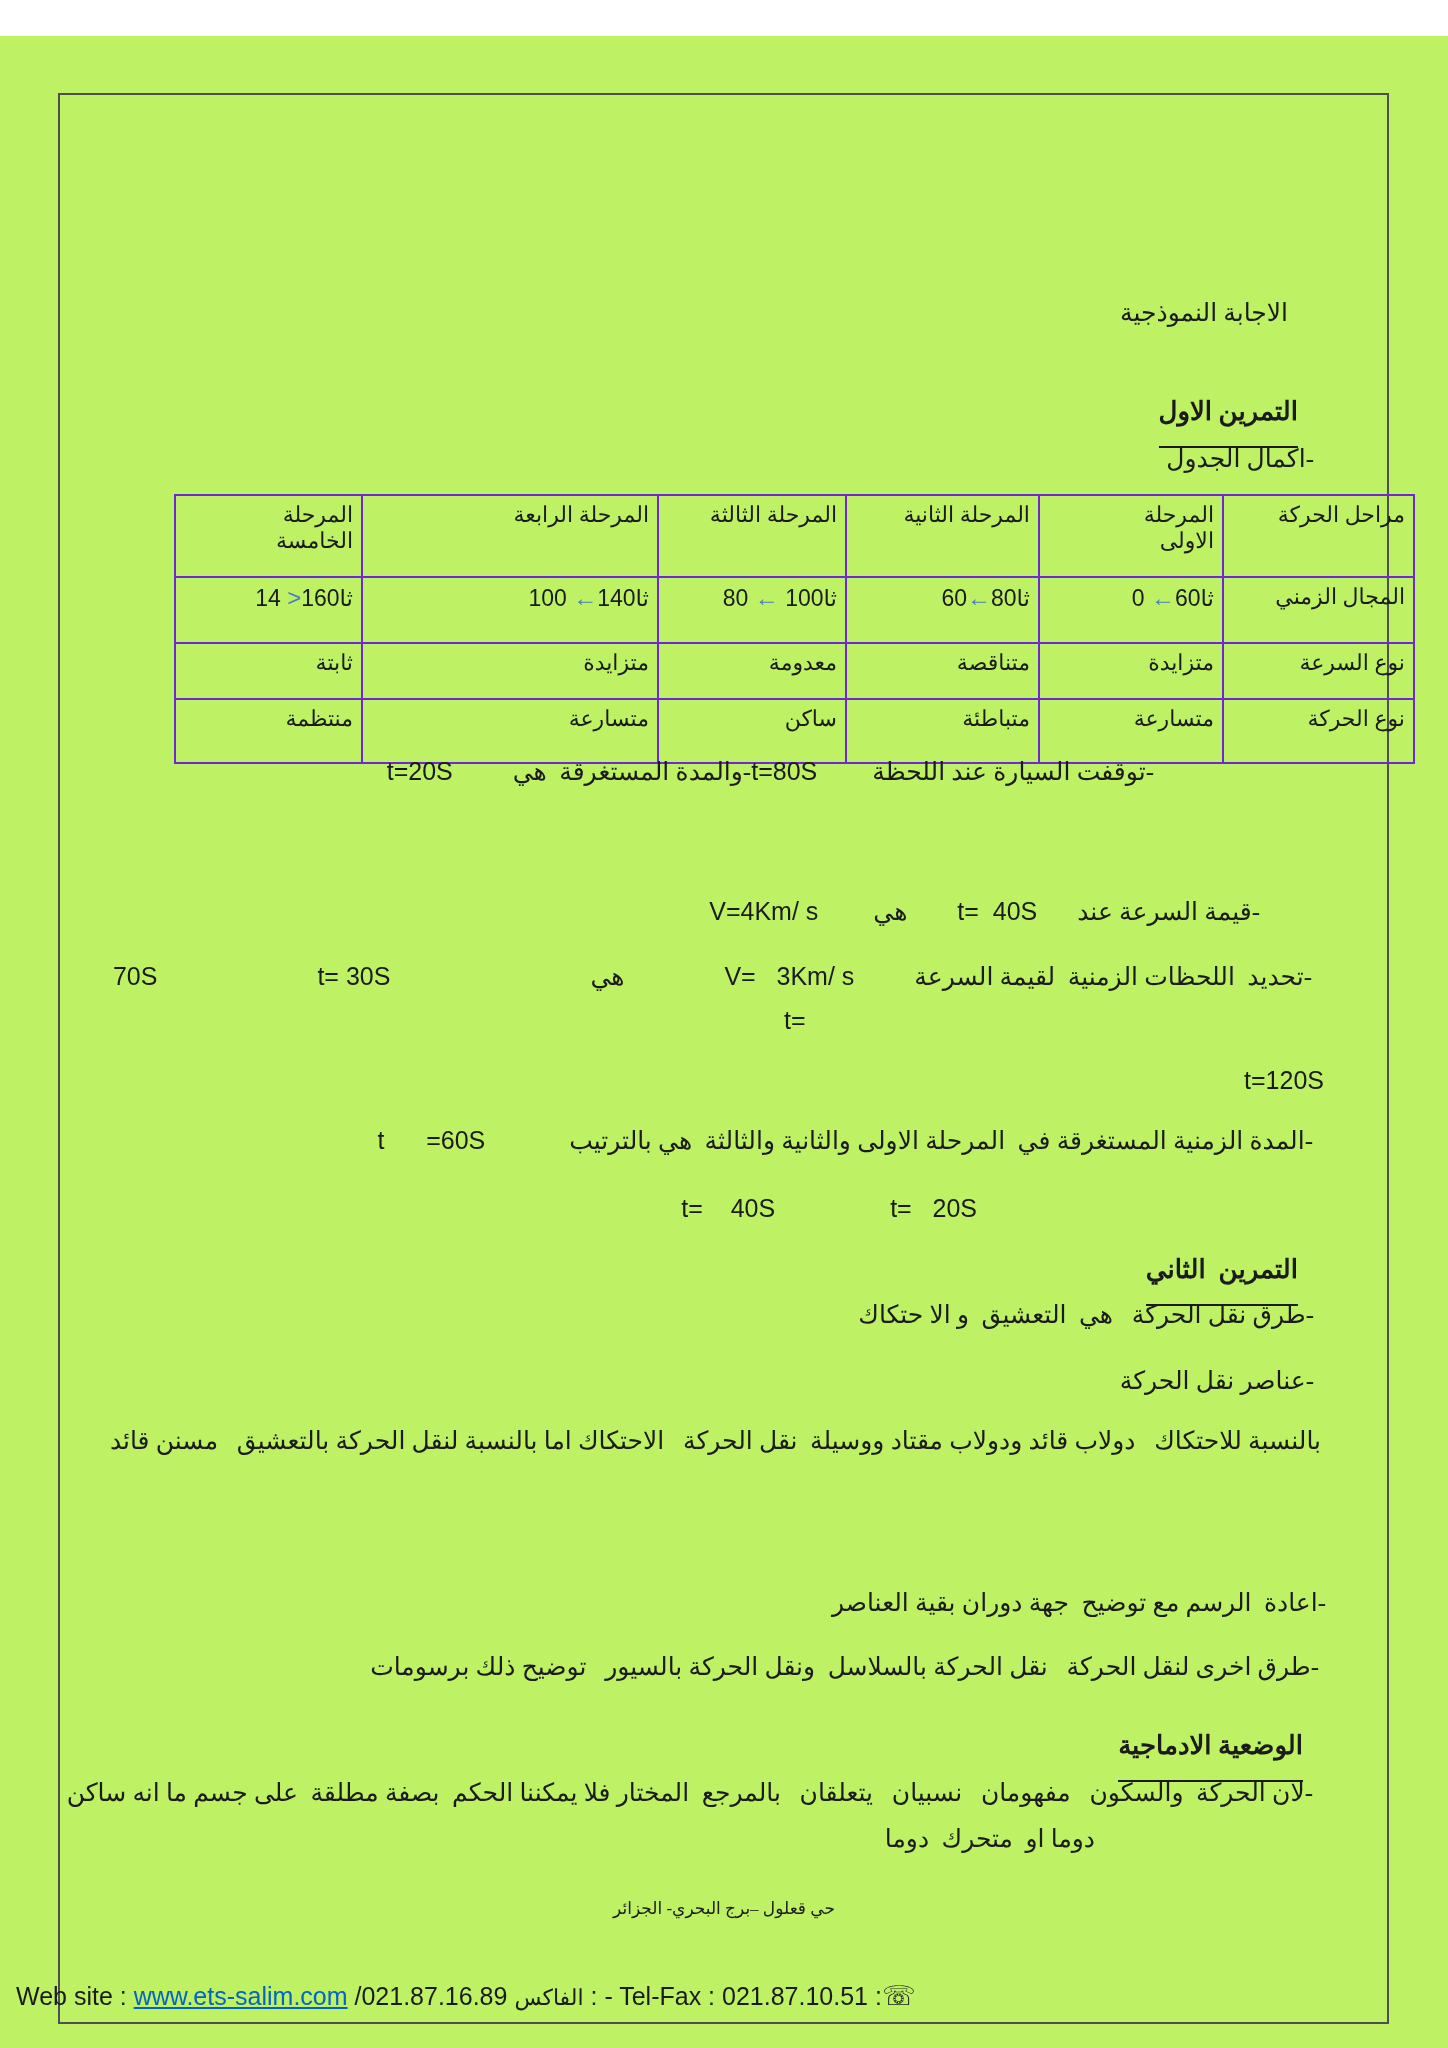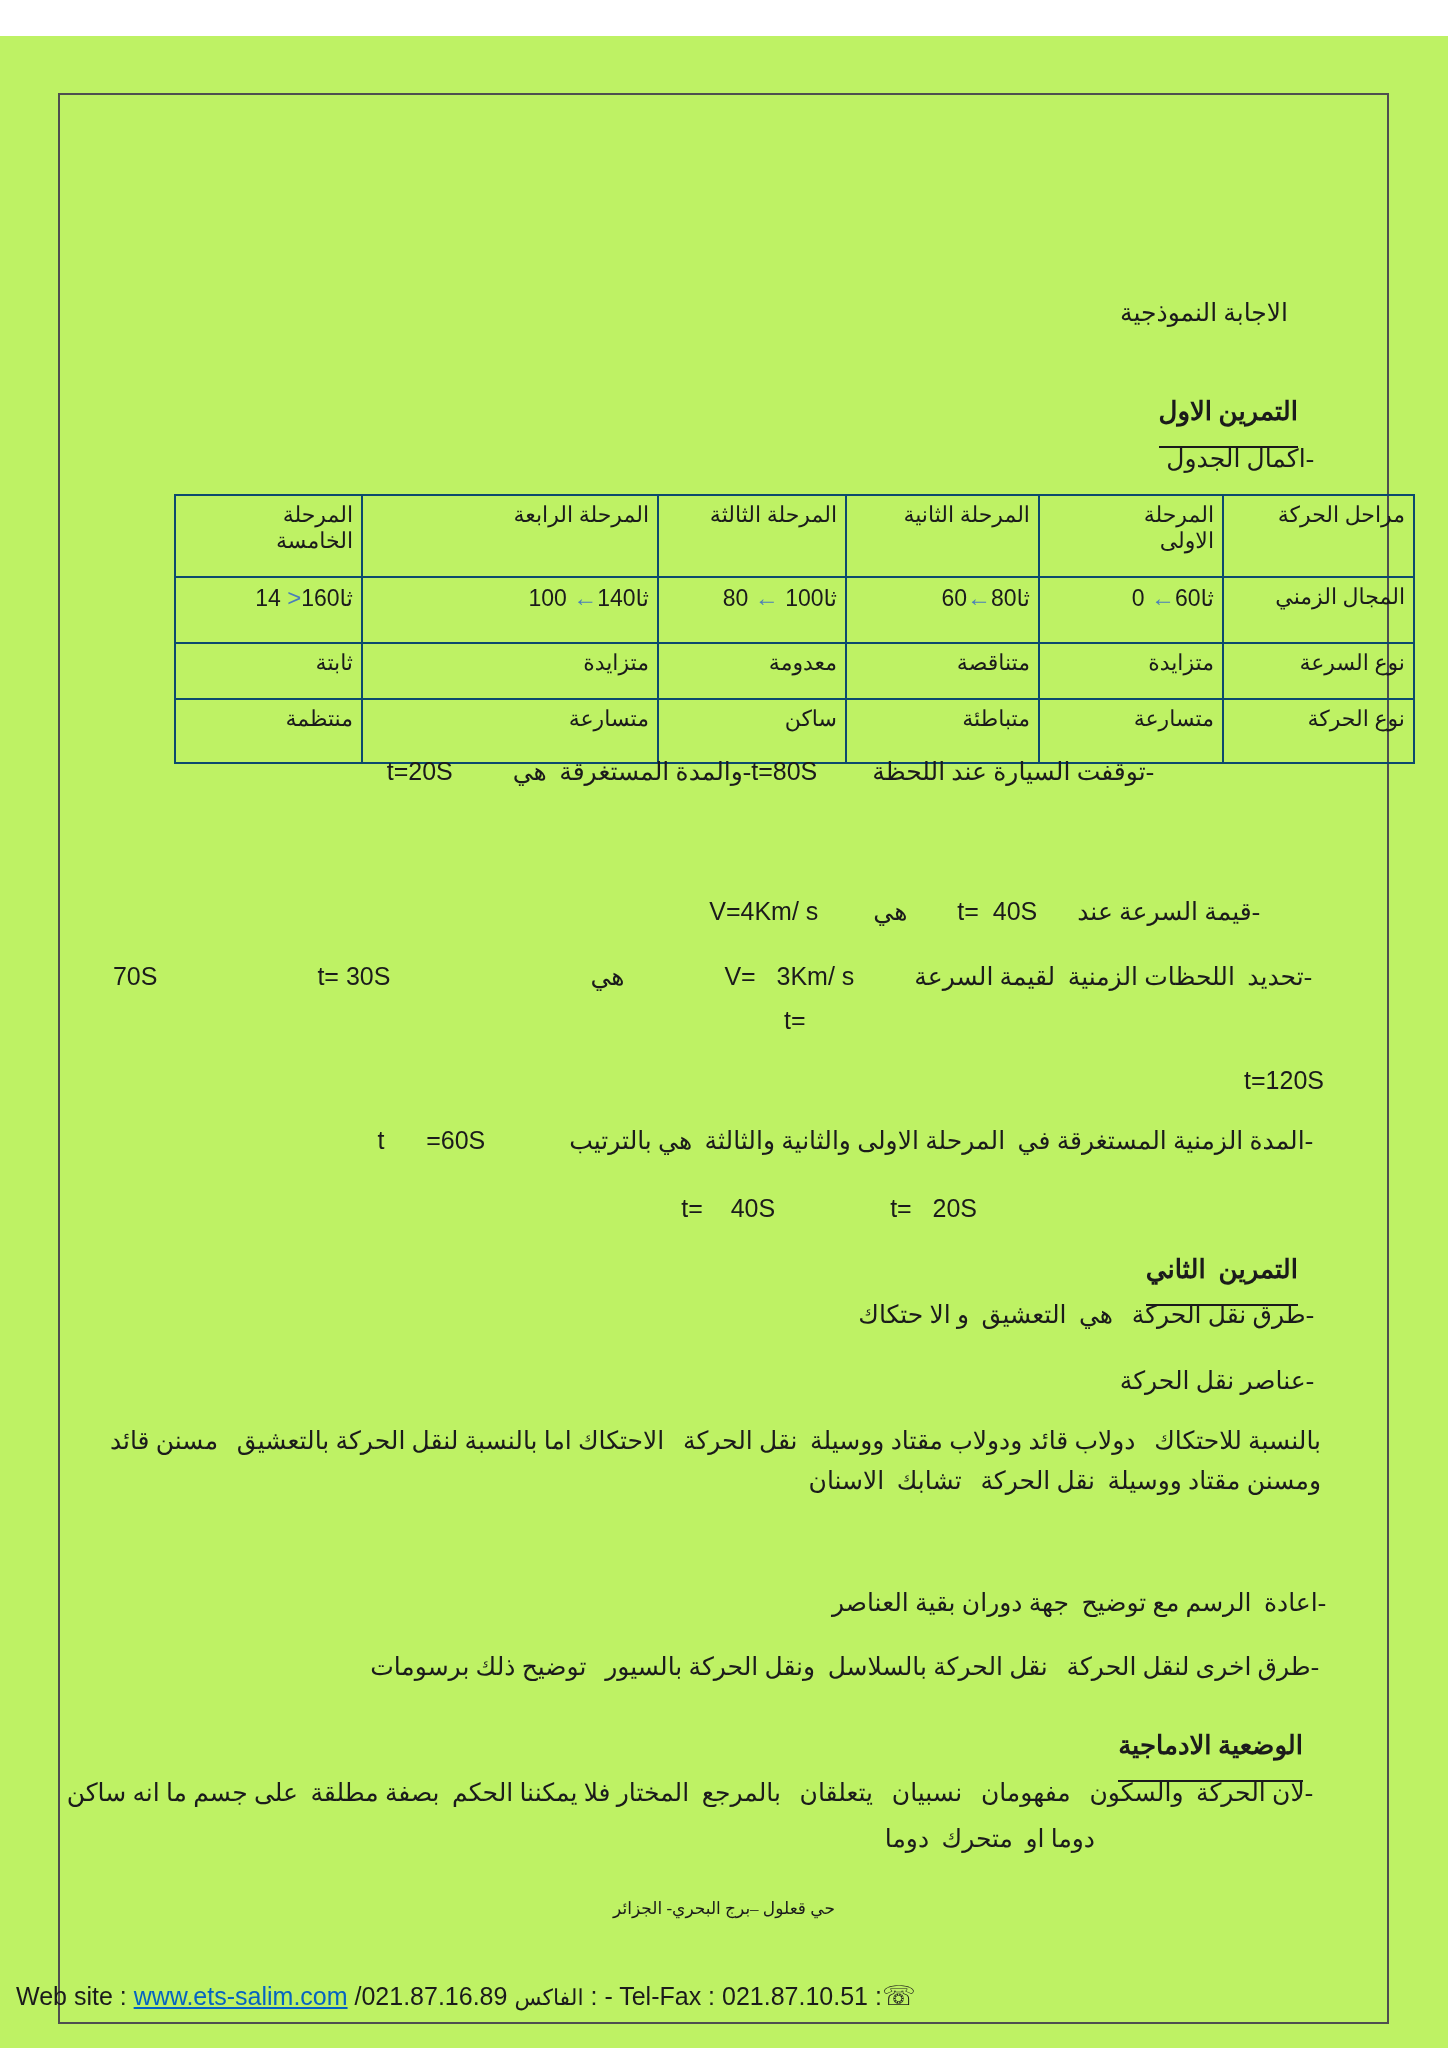--- a/index.html
+++ b/index.html
@@ -12,21 +12,21 @@
   .ltr{direction:ltr;}
   .ar{font-size:25px;}
   .tok{display:inline-block;unicode-bidi:isolate;white-space:pre;}
   .lt{display:inline-block;unicode-bidi:isolate;direction:ltr;white-space:pre;
       font-family:"Liberation Sans","DejaVu Sans",sans-serif;font-size:25px;}
   .sp{display:inline-block;}
   .head{font-weight:bold;border-bottom:2px solid #1b1b1b;padding-bottom:19px;font-size:26px;}
   .small{font-size:17px;}
   
   .stages{position:absolute;left:174px;top:458px;direction:rtl;border-collapse:collapse;}
-  .stages td{border:2px solid #0c4a6e;vertical-align:top;text-align:right;
+  .stages td{border:2px solid #6d28d9;vertical-align:top;text-align:right;
              padding:6px 8px 8px 6px;font-size:22px;}
   .stages .c0{width:175px}.stages .c1{width:168px}.stages .c2{width:177px}
   .stages .c3{width:172px}.stages .c4{width:280px}.stages .c5{width:171px}
   .r1 td{height:66px}.r2 td{height:50px}.r3 td{height:40px}.r4 td{height:48px}
   .nw{white-space:nowrap;}
   .narrow{display:inline-block;width:96px;white-space:normal;}
   .interval{font-family:"Liberation Sans","DejaVu Sans",sans-serif;font-size:23px;direction:ltr;
             display:inline-block;unicode-bidi:isolate;white-space:pre;}
   .arrow{color:#4a7dbb;font-size:24px;}
   .link{color:#0563c1;text-decoration:underline;cursor:pointer;}
@@ -113,21 +113,20 @@
 
   <div class="line rtl" style="top:1200px;right:134px;">
     <span class="head tok">التمرين  الثاني</span>
   </div>
 
   <div class="line rtl ar" style="top:1264px;right:134px;">-طرق نقل الحركة   هي  التعشيق  و الا حتكاك</div>
 
   <div class="line rtl ar" style="top:1330px;right:134px;">-عناصر نقل الحركة</div>
 
   <div class="line rtl ar" style="top:1390px;right:127px;">بالنسبة للاحتكاك   دولاب قائد ودولاب مقتاد ووسيلة  نقل الحركة   الاحتكاك اما بالنسبة لنقل الحركة بالتعشيق   مسنن قائد</div>
-  <div class="line rtl ar" style="top:1430px;right:127px;">ومسنن مقتاد ووسيلة  نقل الحركة   تشابك  الاسنان</div>
 
   <div class="line rtl ar" style="top:1552px;right:122px;">-اعادة  الرسم مع توضيح  جهة دوران بقية العناصر</div>
 
   <div class="line rtl ar" style="top:1616px;right:129px;">-طرق اخرى لنقل الحركة   نقل الحركة بالسلاسل  ونقل الحركة بالسيور   توضيح ذلك برسومات</div>
 
   <div class="line rtl" style="top:1676px;right:129px;">
     <span class="head tok">الوضعية الادماجية</span>
   </div>
 
   <div class="line rtl ar" style="top:1742px;right:135px;">-لان الحركة  والسكون   مفهومان   نسبيان   يتعلقان   بالمرجع  المختار فلا يمكننا الحكم  بصفة مطلقة  على جسم ما انه ساكن</div>

